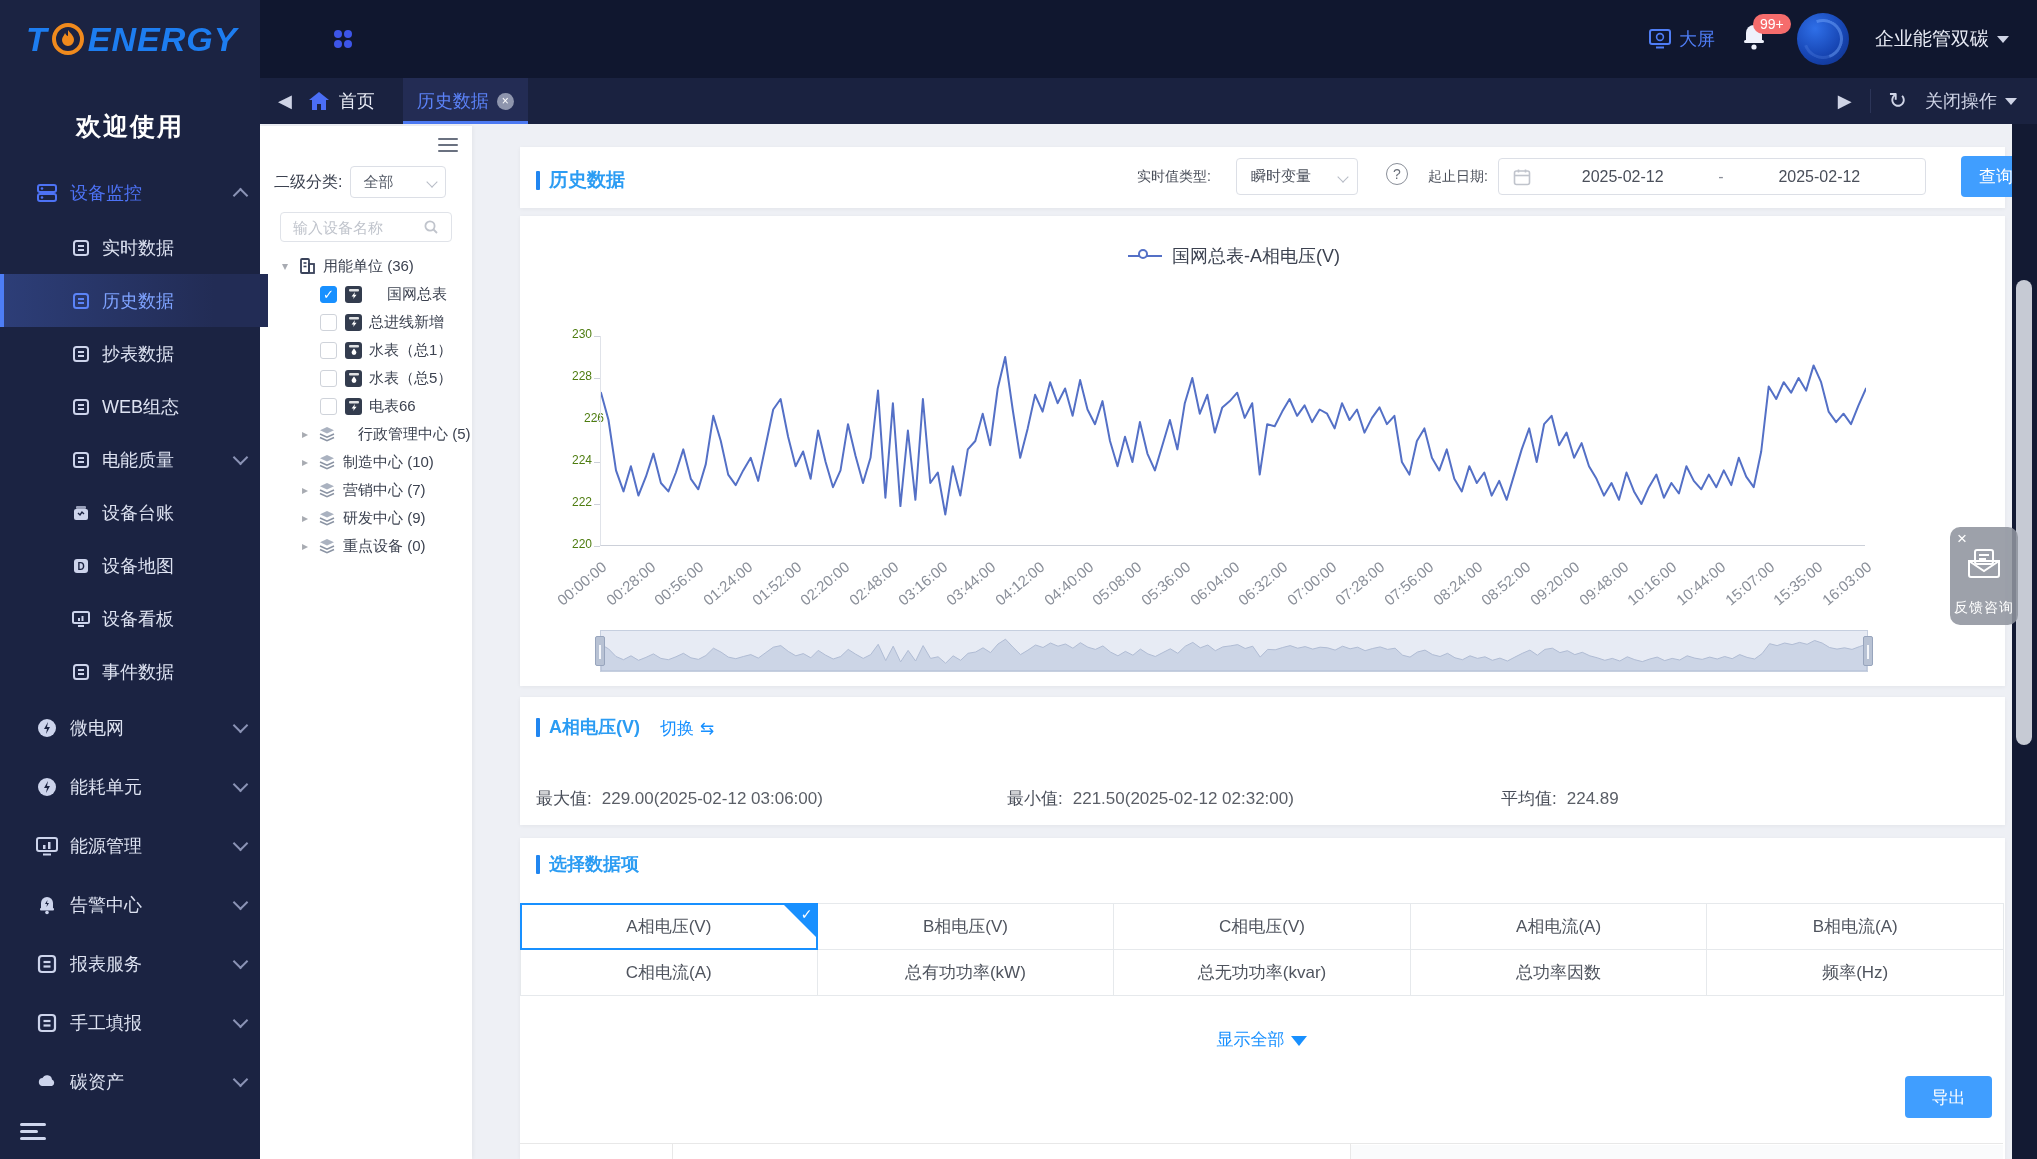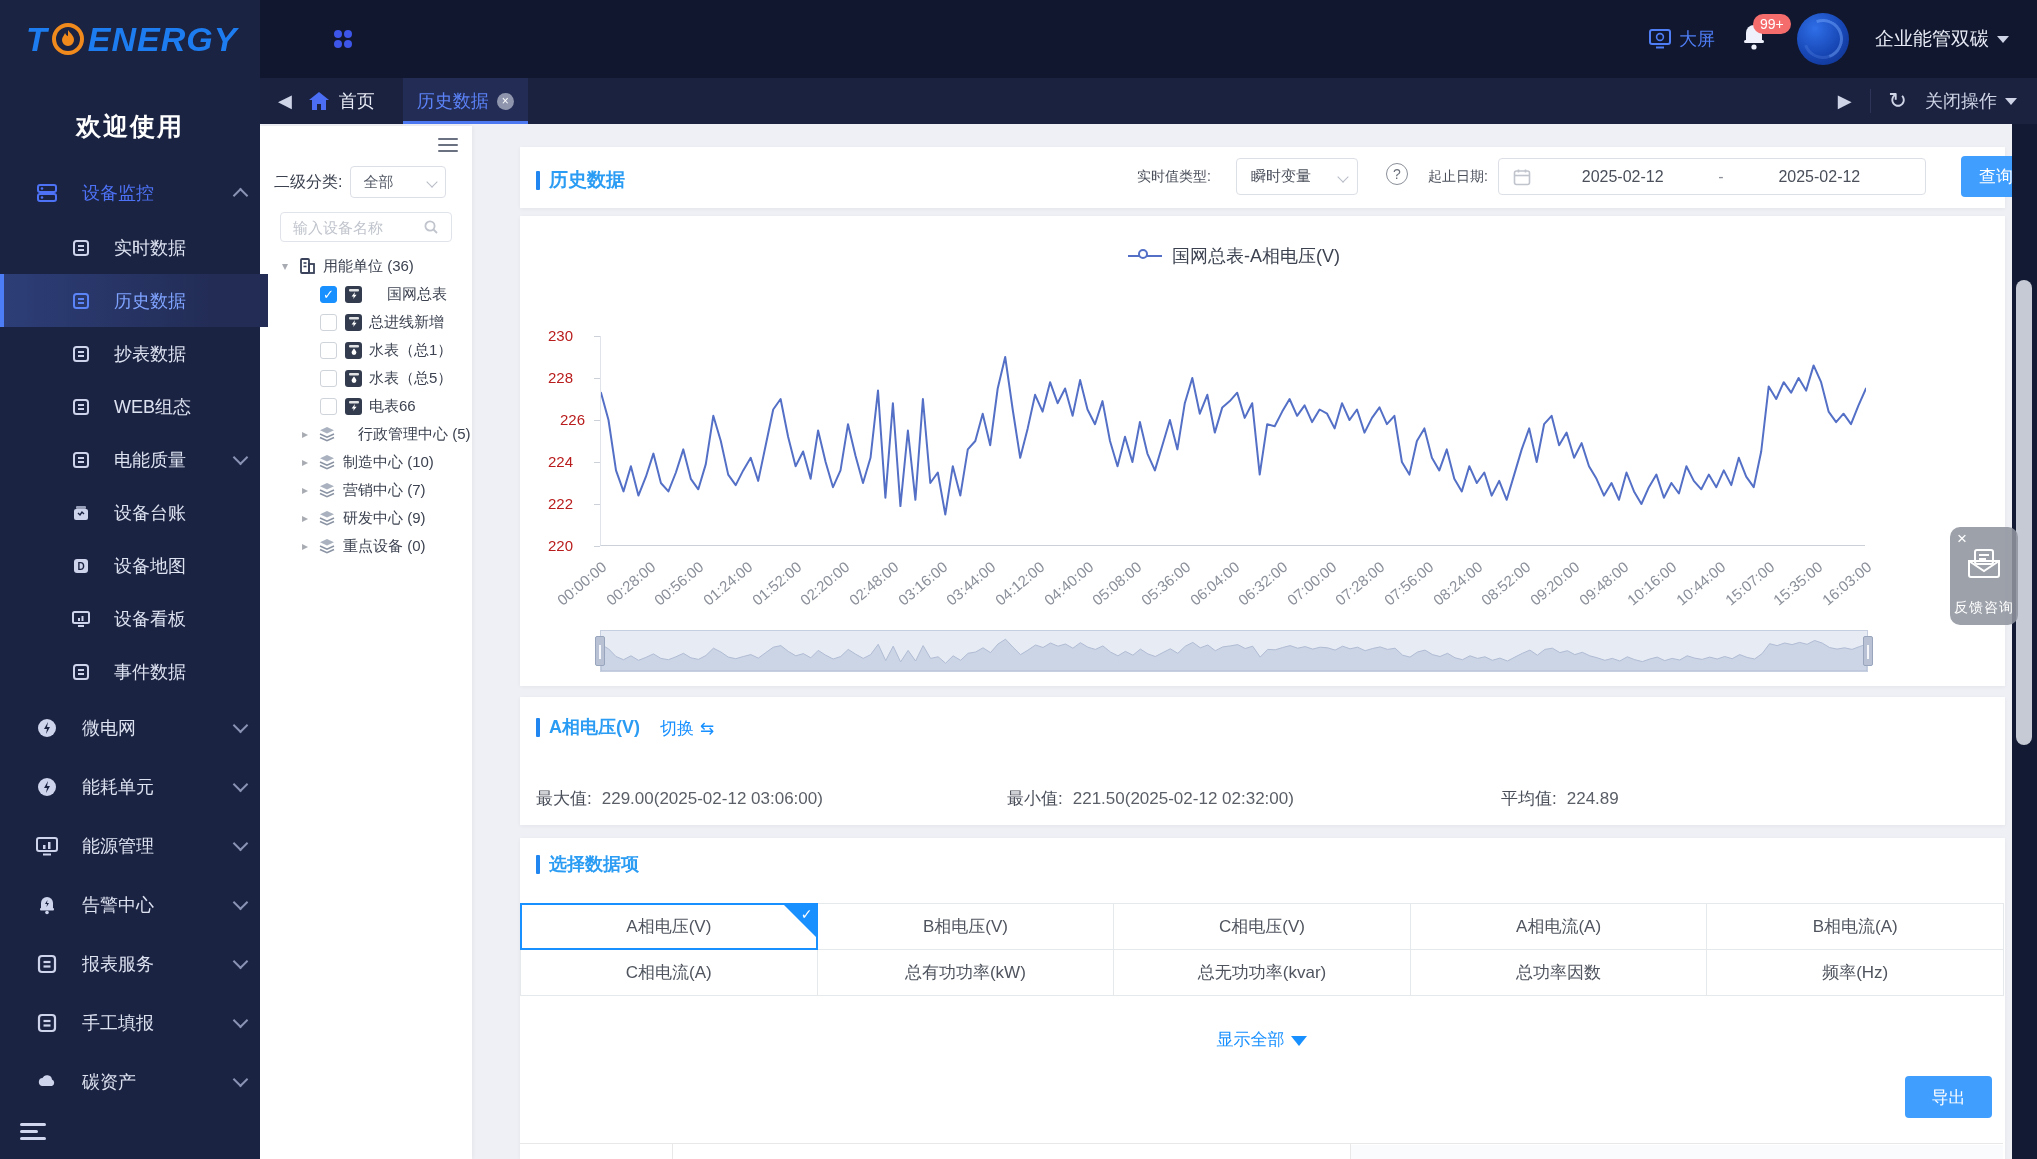--- a/index.html
+++ b/index.html
@@ -6,21 +6,21 @@
   html,body { width:2037px; height:1159px; overflow:hidden; font-family:"Liberation Sans","DejaVu Sans",sans-serif; }
   #app { position:relative; width:2037px; height:1159px; background:#eef0f5; overflow:hidden; }
 
   
   .sidebar { position:absolute; left:0; top:0; width:260px; height:1159px; background:#1b2342; z-index:5; }
   .logo-row { height:78px; display:flex; align-items:center; padding-left:26px; background:#1b2342; }
   .logo-text { font-size:34px; font-weight:bold; color:#1d7df0; letter-spacing:1px; font-style:italic; }
   .logo-flame { display:inline-block; width:36px; height:36px; margin:0 2px; vertical-align:-6px; }
   .welcome { margin-top:32px; text-align:center; color:#ffffff; font-size:25px; font-weight:bold; letter-spacing:2px; }
   .nav { position:absolute; left:0; top:164px; width:260px; }
-  .nav-row { position:relative; display:flex; align-items:center; width:268px; color:#dde2f1; font-size:18px; cursor:pointer;gap:12px; }
+  .nav-row { position:relative; display:flex; align-items:center; width:268px; color:#dde2f1; font-size:18px; cursor:pointer; }
   .nav-row.lvl-p, .nav-row.lvl-t { height:57px; padding-left:36px; }
   .nav-row.lvl-t { height:59px; }
   .nav-row.lvl-c { height:53px; padding-left:72px; }
   .nav-row .nicon { width:22px; height:22px; margin-right:12px; color:#cdd4ec; flex:0 0 auto; display:flex; align-items:center; justify-content:center; }
   .nav-row.lvl-c .nicon { width:18px; height:18px; }
   .nav-row.parent-blue { color:#4d72f5; }
   .nav-row.parent-blue .nicon { color:#4d72f5; }
   .nav-row.active { background:linear-gradient(90deg,#2d3e78 0%,#222c55 80%); color:#7fa3ff; }
   .nav-row.active .nicon { color:#5b84f8; }
   .nav-row.active::before { content:""; position:absolute; left:0; top:0; width:4px; height:100%; background:#4d7df6; }
@@ -93,21 +93,21 @@
   .query-btn { position:absolute; left:1419px; top:9px; width:70px; height:41px;margin-left:22px; }
 
   
   .chart-card { left:520px; top:216px; width:1485px; height:470px; }
   .legend { position:absolute; left:80px; top:28px; width:1268px; display:flex; align-items:center; justify-content:center; gap:10px; cursor:pointer; }
   .legend-marker { position:relative; width:34px; height:12px; }
   .legend-marker .lm-line { position:absolute; left:0; top:5px; width:34px; height:2px; background:#5470c6; }
   .legend-marker .lm-dot { position:absolute; left:10px; top:-1px; width:10px; height:10px; border:2px solid #5470c6; border-radius:50%; background:#fff; }
   .legend-text { font-size:18px; color:#3c4250; }
   .plot { position:absolute; left:80px; top:120px; width:1265px; height:210px; border-left:1px solid #e0e3e9; border-bottom:1px solid #ccd0d9; }
-  .ylabel { position:absolute; width:44px; text-align:left; font-size:15px; color:#b91c1c; }
+  .ylabel { position:absolute; width:44px; text-align:right; font-size:12px; color:#4d7c0f; }
   .ytick { position:absolute; width:6px; height:1px; background:#ccd0d9; }
   .xlabel { position:absolute; width:110px; text-align:right; transform:rotate(-40deg); transform-origin:100% 50%; font-size:15px; color:#8a8f99; white-space:nowrap; }
   .minimap { position:absolute; left:80px; top:414px; width:1268px; height:42px; background:#e7ebf4; border:1px solid #c6cfdf; }
   .mm-handle { position:absolute; top:50%; margin-top:-15px; width:10px; height:30px; background:#b8c2d4; border:1px solid #98a5bd; border-radius:2px; cursor:ew-resize; }
   .mm-handle::before, .mm-handle::after { content:""; position:absolute; top:8px; width:1px; height:14px; background:#f4f6fa; }
   .mm-handle::before { left:3px; } .mm-handle::after { right:3px; }
 
   
   .stats-card { left:520px; top:697px; width:1485px; height:128px; }
   .stats-card .sec-title { position:absolute; left:16px; top:18px; }

